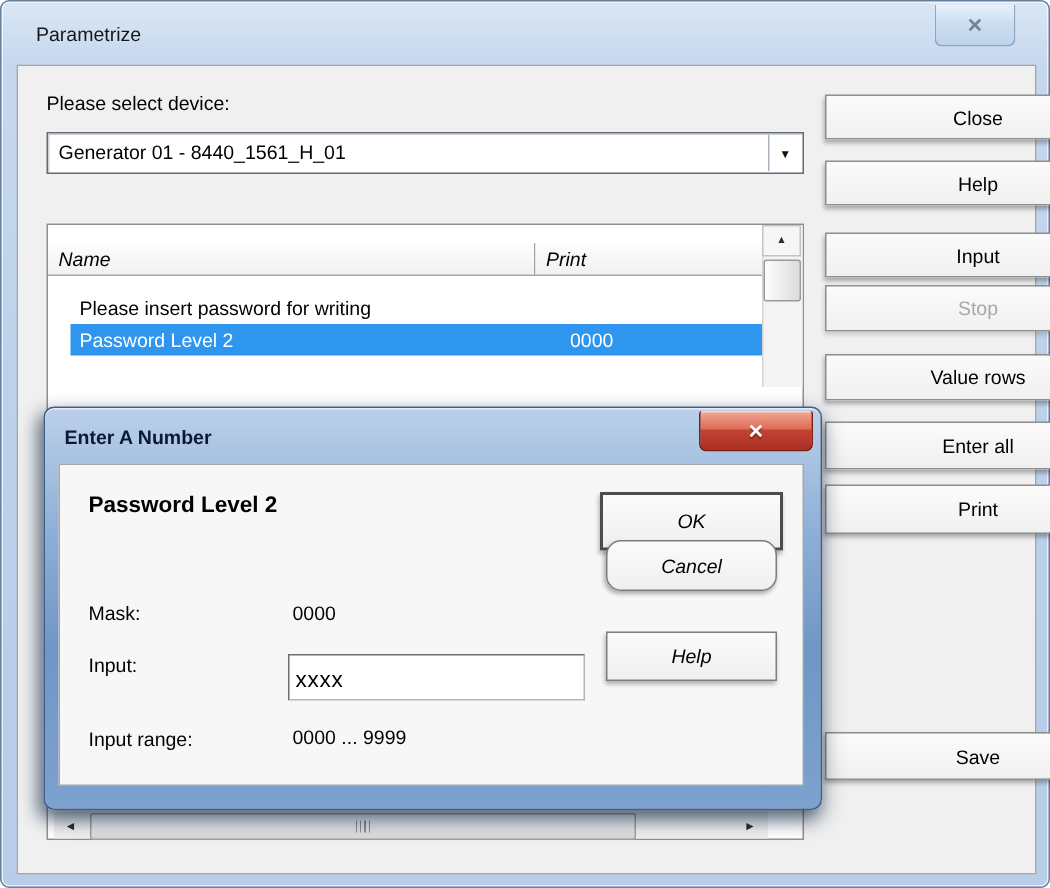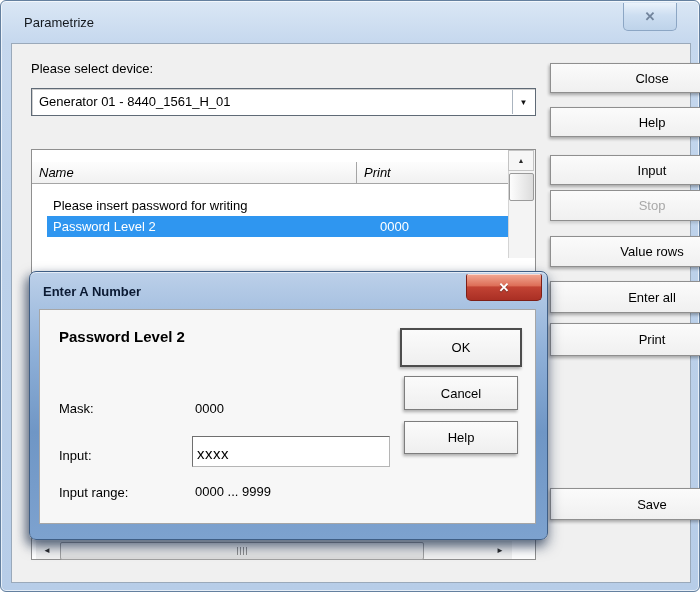--- a/index.html
+++ b/index.html
@@ -87,23 +87,23 @@
     border:1px solid #a6a6a6;box-sizing:border-box;}
   .dlg-heading{position:absolute;left:29px;top:56px;font-size:15px;font-weight:bold;}
   .dlbl{position:absolute;left:29px;}
   .dval{position:absolute;left:165px;}
   .dlg-input{position:absolute;left:162px;top:164px;width:198px;height:31px;box-sizing:border-box;
     background:#fff;border:1px solid #6f6f6f;border-bottom-color:#b5b5b5;border-right-color:#b5b5b5;
     font-family:"Liberation Sans",sans-serif;font-size:15px;padding:3px 0 0 4px;
     letter-spacing:.5px;color:#000;vertical-align:top;line-height:9px;}
   .dbtn{position:absolute;left:374px;width:112px;background:linear-gradient(180deg,#fbfbfb,#efefef);
     border:1px solid #7d7d7d;box-shadow:-1px 2px 3px rgba(0,0,0,.3);
-    display:flex;align-items:center;justify-content:center;cursor:pointer;}
+    display:flex;align-items:center;justify-content:center;cursor:pointer;font-style:italic;}
   .dbtn-ok{left:370px;width:118px;height:35px;top:56px;border:2px solid #4d4d4d;}
-  .dbtn-cancel{top:104px;height:32px;}
+  .dbtn-cancel{top:88px;height:32px;border-radius:10px;}
   .dbtn-help{top:149px;height:31px;}
 </style>
 </head>
 <body>
 
 <div class="win">
 
   <div class="titlebar">
     <span class="win-title">Parametrize</span>
     <div class="close-main">
@@ -177,20 +177,20 @@
 
     <div class="dlg-heading abs">Password Level 2</div>
 
     <div class="dbtn dbtn-ok">OK</div>
     <div class="dbtn dbtn-cancel">Cancel</div>
     <div class="dbtn dbtn-help">Help</div>
 
     <div class="dlbl" style="top:129px;">Mask:</div>
     <div class="dval" style="top:129px;">0000</div>
 
-    <div class="dlbl" style="top:176px;">Input:</div>
+    <div class="dlbl" style="top:164px;">Input:</div>
     <input class="dlg-input" type="text" value="xxxx" style="">
 
     <div class="dlbl" style="top:213px;">Input range:</div>
     <div class="dval" style="top:212px;">0000 ... 9999</div>
   </div>
 
 </div>
 
 </body></html>

